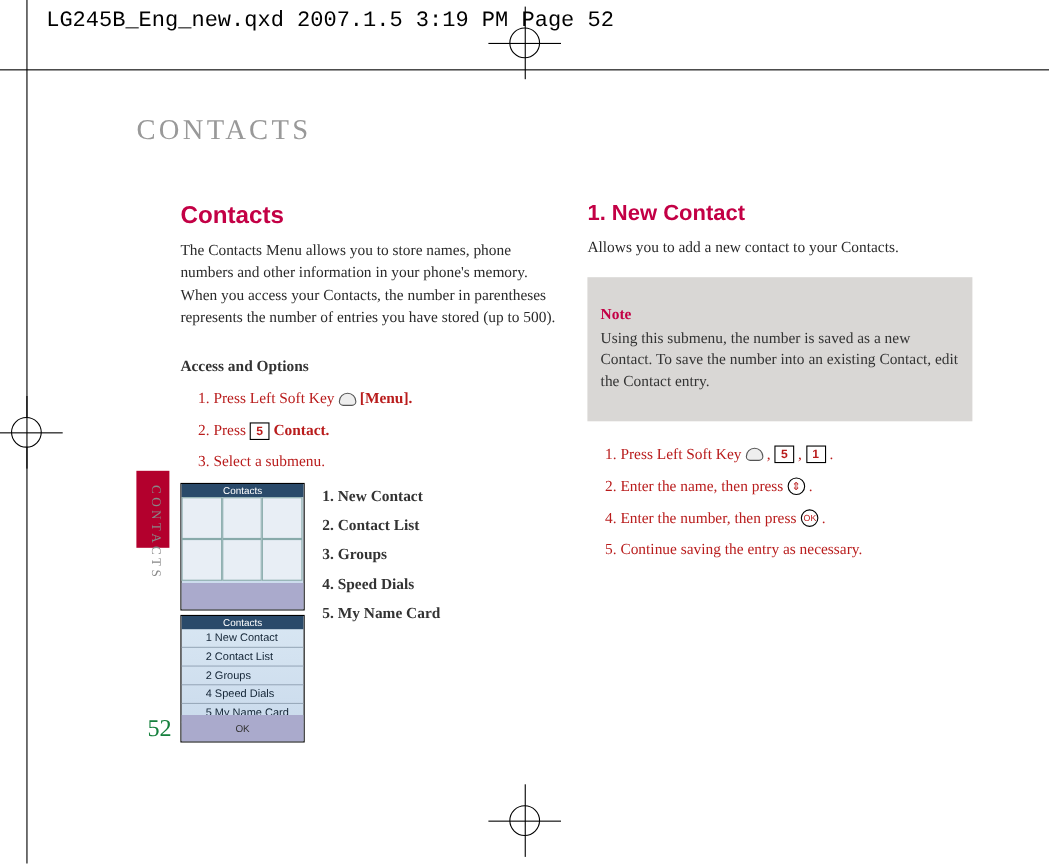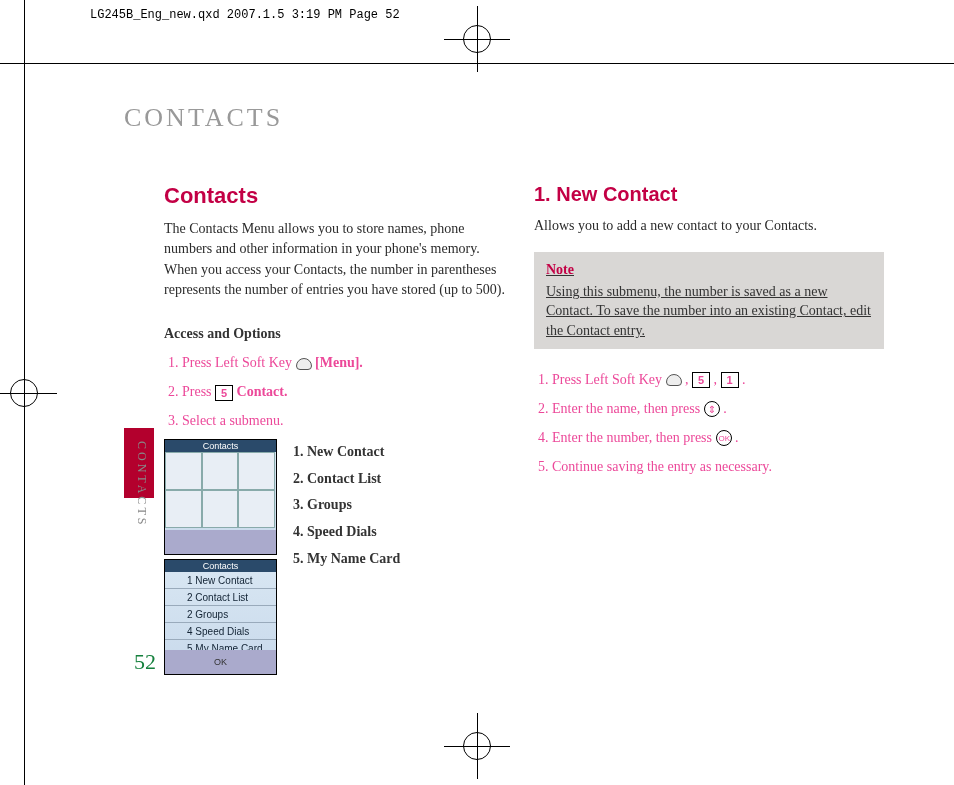--- a/index.html
+++ b/index.html
@@ -10,23 +10,22 @@
     font-family: Georgia, 'Times New Roman', serif;
     color: #333;
     position: relative;
     overflow: hidden;
   }
   .header-strip {
     position: absolute;
     top: 8px;
     left: 42px;
     font-family: 'Courier New', monospace;
-    font-size: 12px;
+    font-size: 20px;
     color: #000;
-    margin-left: 48px;
   }
   .crop-top-h { position:absolute; top:63px; left:0; right:0; height:1px; background:#000; }
   .crop-left-v { position:absolute; top:0; bottom:0; left:24px; width:1px; background:#000; }
   .crop-top-center {
     position:absolute; top:25px; left:50%; transform:translateX(-50%);
     width:28px; height:28px; border:1px solid #000; border-radius:50%; background:#fff;
   }
   .crop-top-center::before {
     content:''; position:absolute; top:50%; left:-20px; right:-20px; height:1px; background:#000;
   }
@@ -116,21 +115,21 @@
     font-size: 14px;
     line-height: 1.45;
     color: #2a2a2a;
     margin-bottom: 16px;
   }
   .subhead {
     font-weight:bold;
     font-size:14px;
     margin: 26px 0 10px 0;
   }
-  .step { font-size:14px; margin: 8px 4px; line-height:1.5; color:#ec4899; }
+  .step { font-size:14px; margin: 8px 16px; line-height:1.5; color:#b91c1c; }
   .step b { font-weight:bold; }
   .keybox {
     display:inline-block;
     border:1px solid #000;
     padding: 0 4px;
     font-size:11px;
     line-height:14px;
     vertical-align:middle;
     background:#fff;
     font-family:Arial,sans-serif;
@@ -180,25 +179,24 @@
     background:#aac; font-size:9px; display:flex; justify-content:center; align-items:center;
   }
   .phone-screen.list .row {
     height:17px; font-size:10px; padding-left:22px; line-height:17px;
     border-bottom:1px solid #9ab; color:#123;
   }
   .phone-screen.list .row:first-of-type { background:#4a6a8a; color:#fff; }
   .submenu-items { font-size:14px; font-weight:bold; line-height:1.9; }
   .note {
     background:#d9d7d5;
-    padding:8px 12px;
+    padding:25px 12px;
     font-size:14px;
     line-height:1.4;
     margin: 14px 0 20px 0;
-    text-decoration: underline;
   }
   .note-title { color:#c30045; font-weight:bold; display:block; margin-bottom:2px; }
 </style>
 </head>
 <body>
 
 <div class="header-strip">LG245B_Eng_new.qxd  2007.1.5  3:19 PM  Page 52</div>
 <div class="crop-top-h"></div>
 <div class="crop-left-v"></div>
 <div class="crop-top-center"></div>

